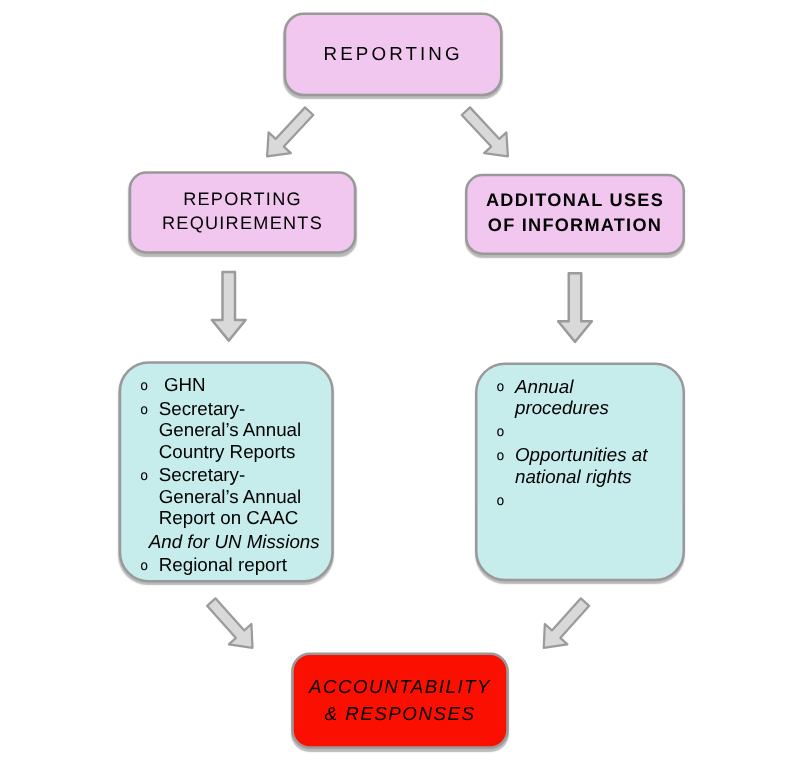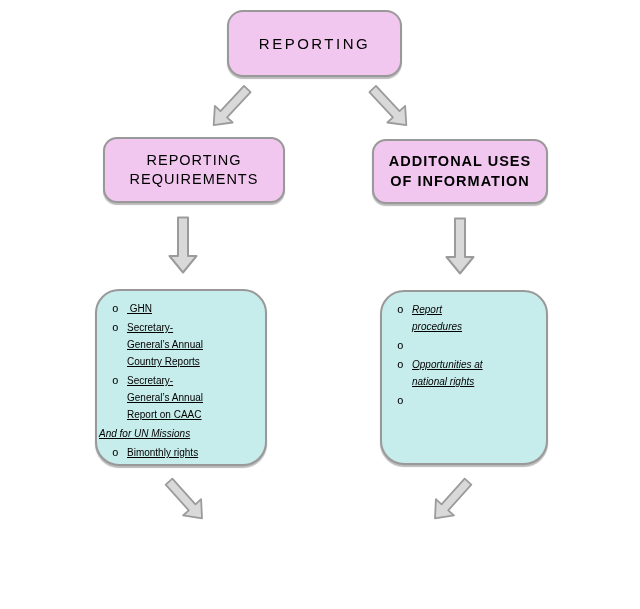--- a/index.html
+++ b/index.html
@@ -95,28 +95,27 @@
   .bullet {
     flex: 0 0 18px;
     width: 18px;
     padding-left: 3px;
     font-family: "DejaVu Sans Mono", monospace;
     font-size: 11px;
     line-height: 17px;
   }
   .li-text {
     flex: 1;
-    font-size: 10px;
+    font-size: 15px;
     line-height: 17px;
     white-space: pre-line;
-    text-decoration: underline;
   }
   .italic .li-text { font-style: italic; }
   .li.no-bullet { margin-left: -10px; }
-  .li.no-bullet .li-text { font-style: italic; }
+  .li.no-bullet .li-text { font-style: italic; margin-left: 20px; }
 
   .arrow {
     position: absolute;
   }
   .arrow svg { display: block; width: 100%; height: 100%; }
   .arrow polygon {
     fill: var(--arrow_fill);
     stroke: var(--arrow_stroke);
     stroke-width: 2;
     stroke-linejoin: round;
@@ -184,30 +183,30 @@
         <span class="bullet">o</span>
         <span class="li-text">Secretary-
 General’s Annual
 Report on CAAC</span>
       </div>
       <div class="li no-bullet">
         <span class="li-text">And for UN Missions</span>
       </div>
       <div class="li">
         <span class="bullet">o</span>
-        <span class="li-text">Bimonthly rights</span>
+        <span class="li-text">Regional report</span>
       </div>
     </div>
   </div>
 
   <div class="node cyan" id="box-add-list">
     <div class="list">
       <div class="li italic">
         <span class="bullet">o</span>
-        <span class="li-text">Report
+        <span class="li-text">Annual
 procedures</span>
       </div>
       <div class="li italic">
         <span class="bullet">o</span>
       </div>
       <div class="li italic">
         <span class="bullet">o</span>
         <span class="li-text">Opportunities at
 national rights</span>
       </div>
@@ -221,14 +220,18 @@
     <svg viewBox="0 0 30 58" preserveAspectRatio="none">
         <polygon points="10,1.5 20,1.5 20,40 28.5,40 15,56.5 1.5,40 10,40"></polygon>
       </svg>
   </div>
   <div class="arrow" id="arrow-bottom-right">
     <svg viewBox="0 0 30 58" preserveAspectRatio="none">
         <polygon points="10,1.5 20,1.5 20,40 28.5,40 15,56.5 1.5,40 10,40"></polygon>
       </svg>
   </div>
 
+  <div class="node red" id="box-accountability">
+    <div class="node-label">ACCOUNTABILITY
+&amp; RESPONSES</div>
+  </div>
 
 </div>
 
 </body></html>

